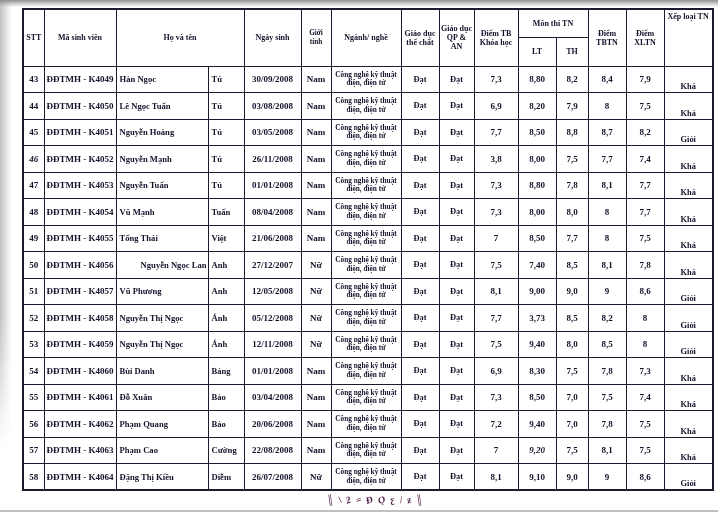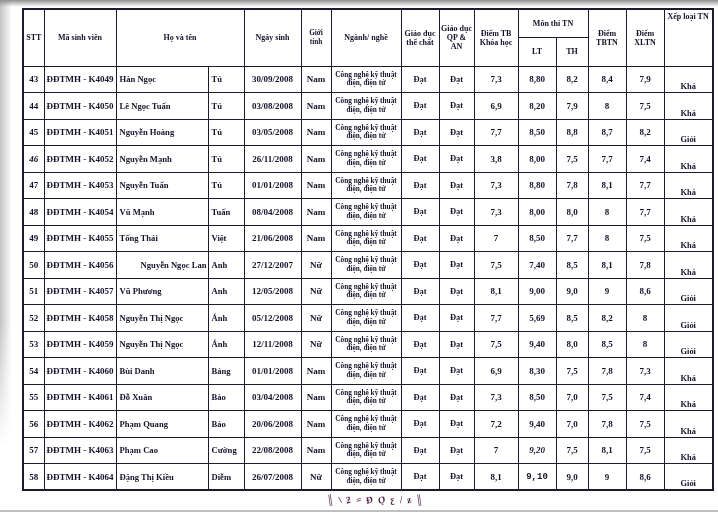--- a/index.html
+++ b/index.html
@@ -294,21 +294,21 @@
     <td class="name" style="border-color: rgb(27, 27, 48);">Ánh</td>
     <td style="border-color: rgb(27, 27, 48);">05/12/2008</td>
     <td style="border-color: rgb(27, 27, 48);">Nữ</td>
     <td class="major" style="border-color: rgb(27, 27, 48);">
       <div>Công nghệ kỹ thuật</div>
       <div>điện, điện tử</div>
     </td>
     <td class="pe" style="border-color: rgb(27, 27, 48);">Đạt</td>
     <td class="pe" style="border-color: rgb(27, 27, 48);">Đạt</td>
     <td style="border-color: rgb(27, 27, 48);">7,7</td>
-    <td style="border-color: rgb(27, 27, 48);">5,69</td>
+    <td style="border-color: rgb(27, 27, 48);">3,73</td>
     <td style="border-color: rgb(27, 27, 48);">8,5</td>
     <td style="border-color: rgb(27, 27, 48);">8,2</td>
     <td style="border-color: rgb(27, 27, 48);">8</td>
     <td class="rank" style="border-color: rgb(27, 27, 48);">Giỏi</td>
   </tr>
 
   <tr>
     <td style="border-color: rgb(27, 27, 48);">53</td>
     <td style="border-color: rgb(27, 27, 48);">ĐĐTMH - K4059</td>
     <td class="name" style="border-color: rgb(27, 27, 48);">Nguyễn Thị Ngọc</td>
@@ -420,21 +420,21 @@
     <td class="name" style="border-color: rgb(27, 27, 48);">Diễm</td>
     <td style="border-color: rgb(27, 27, 48);">26/07/2008</td>
     <td style="border-color: rgb(27, 27, 48);">Nữ</td>
     <td class="major" style="border-color: rgb(27, 27, 48);">
       <div>Công nghệ kỹ thuật</div>
       <div>điện, điện tử</div>
     </td>
     <td class="pe" style="border-color: rgb(27, 27, 48);">Đạt</td>
     <td class="pe" style="border-color: rgb(27, 27, 48);">Đạt</td>
     <td style="border-color: rgb(27, 27, 48);">8,1</td>
-    <td style="border-color: rgb(27, 27, 48); font-family: Liberation Mono, monospace;">9,10</td>
+    <td style="border-color: rgb(27, 27, 48);">9,10</td>
     <td style="border-color: rgb(27, 27, 48);">9,0</td>
     <td style="border-color: rgb(27, 27, 48);">9</td>
     <td style="border-color: rgb(27, 27, 48);">8,6</td>
     <td class="rank" style="border-color: rgb(27, 27, 48);">Giỏi</td>
   </tr>
 </tbody>
   </table>
 
   <div class="stamp" id="stamp" style="color: rgb(85, 35, 71);">
       <span>║</span>

